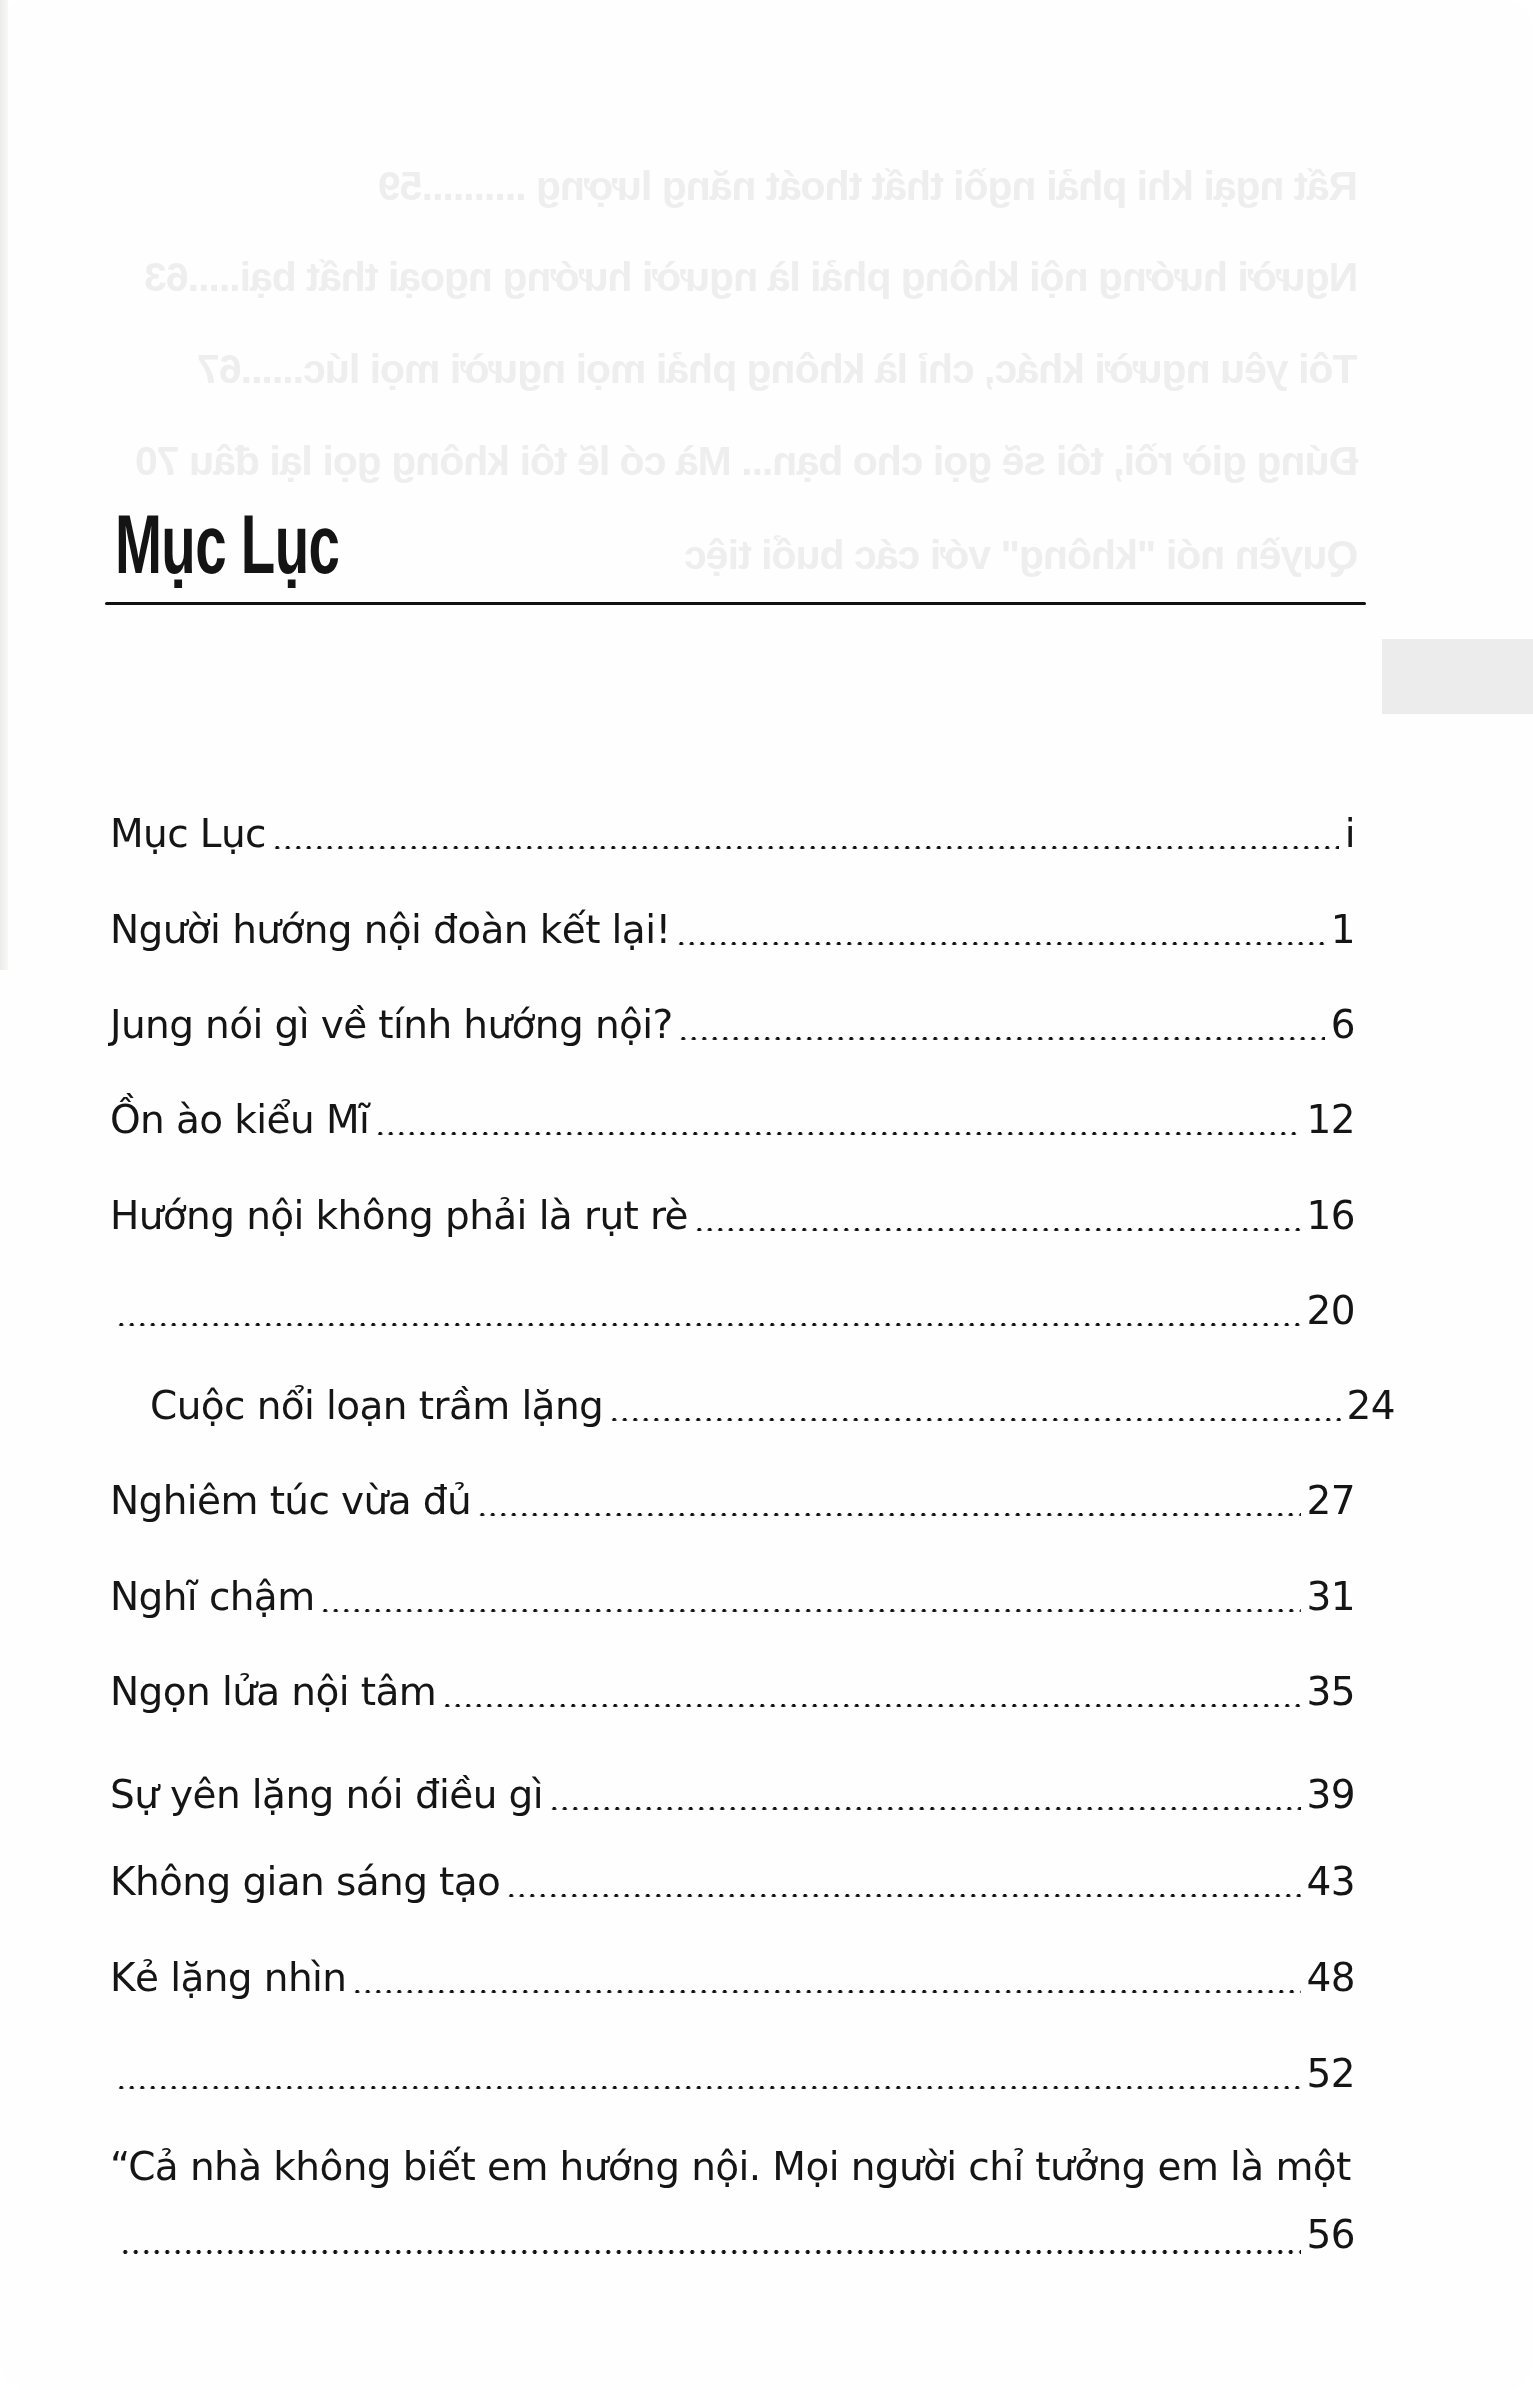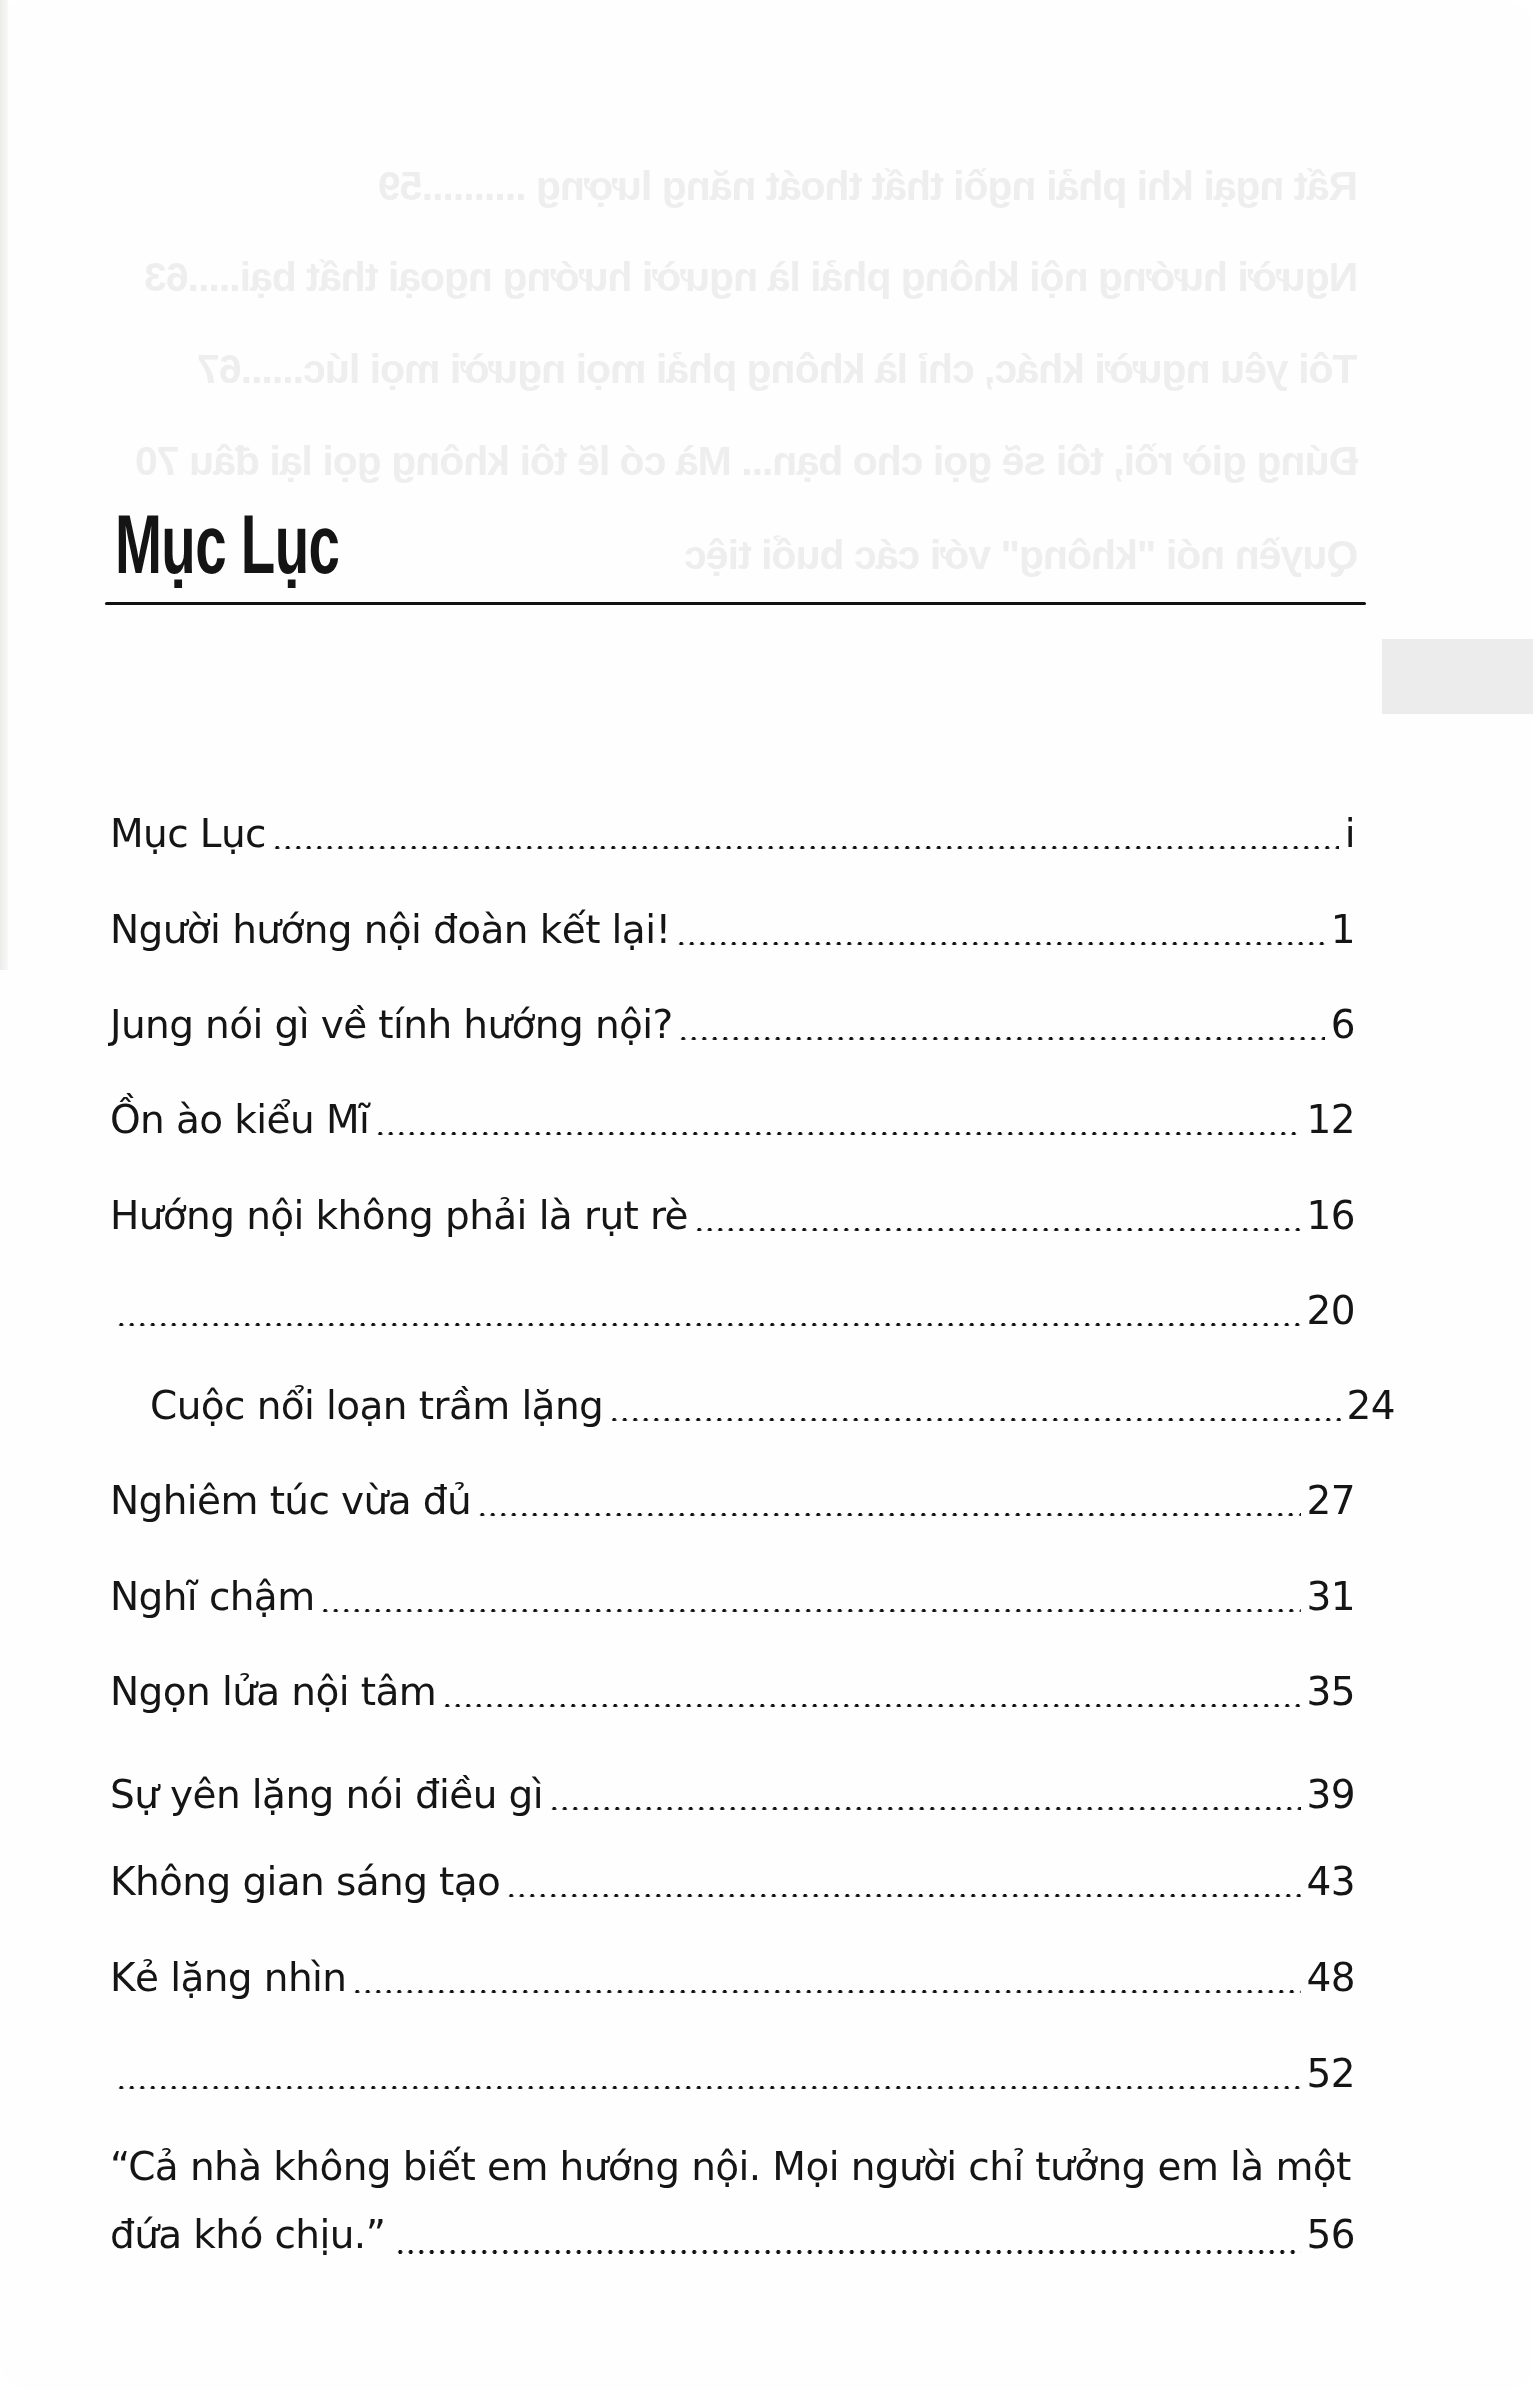--- a/index.html
+++ b/index.html
@@ -228,21 +228,20 @@
       <span class="page-num">48</span>
     </div>
     <div class="entry" style="top:2045px;">
       <span class="leader"></span>
       <span class="page-num">52</span>
     </div>
 
     <div class="entry-multi" style="top:2133px;">
       <div class="line1">“Cả nhà không biết em hướng nội. Mọi người chỉ tưởng em là một</div>
       <div class="line2">
-        <span class="label">đứa khó chịu.”</span>
         <span class="leader"></span>
         <span class="page-num">56</span>
       </div>
     </div>
   </div>
 
 </div>
 
 
 </body></html>

